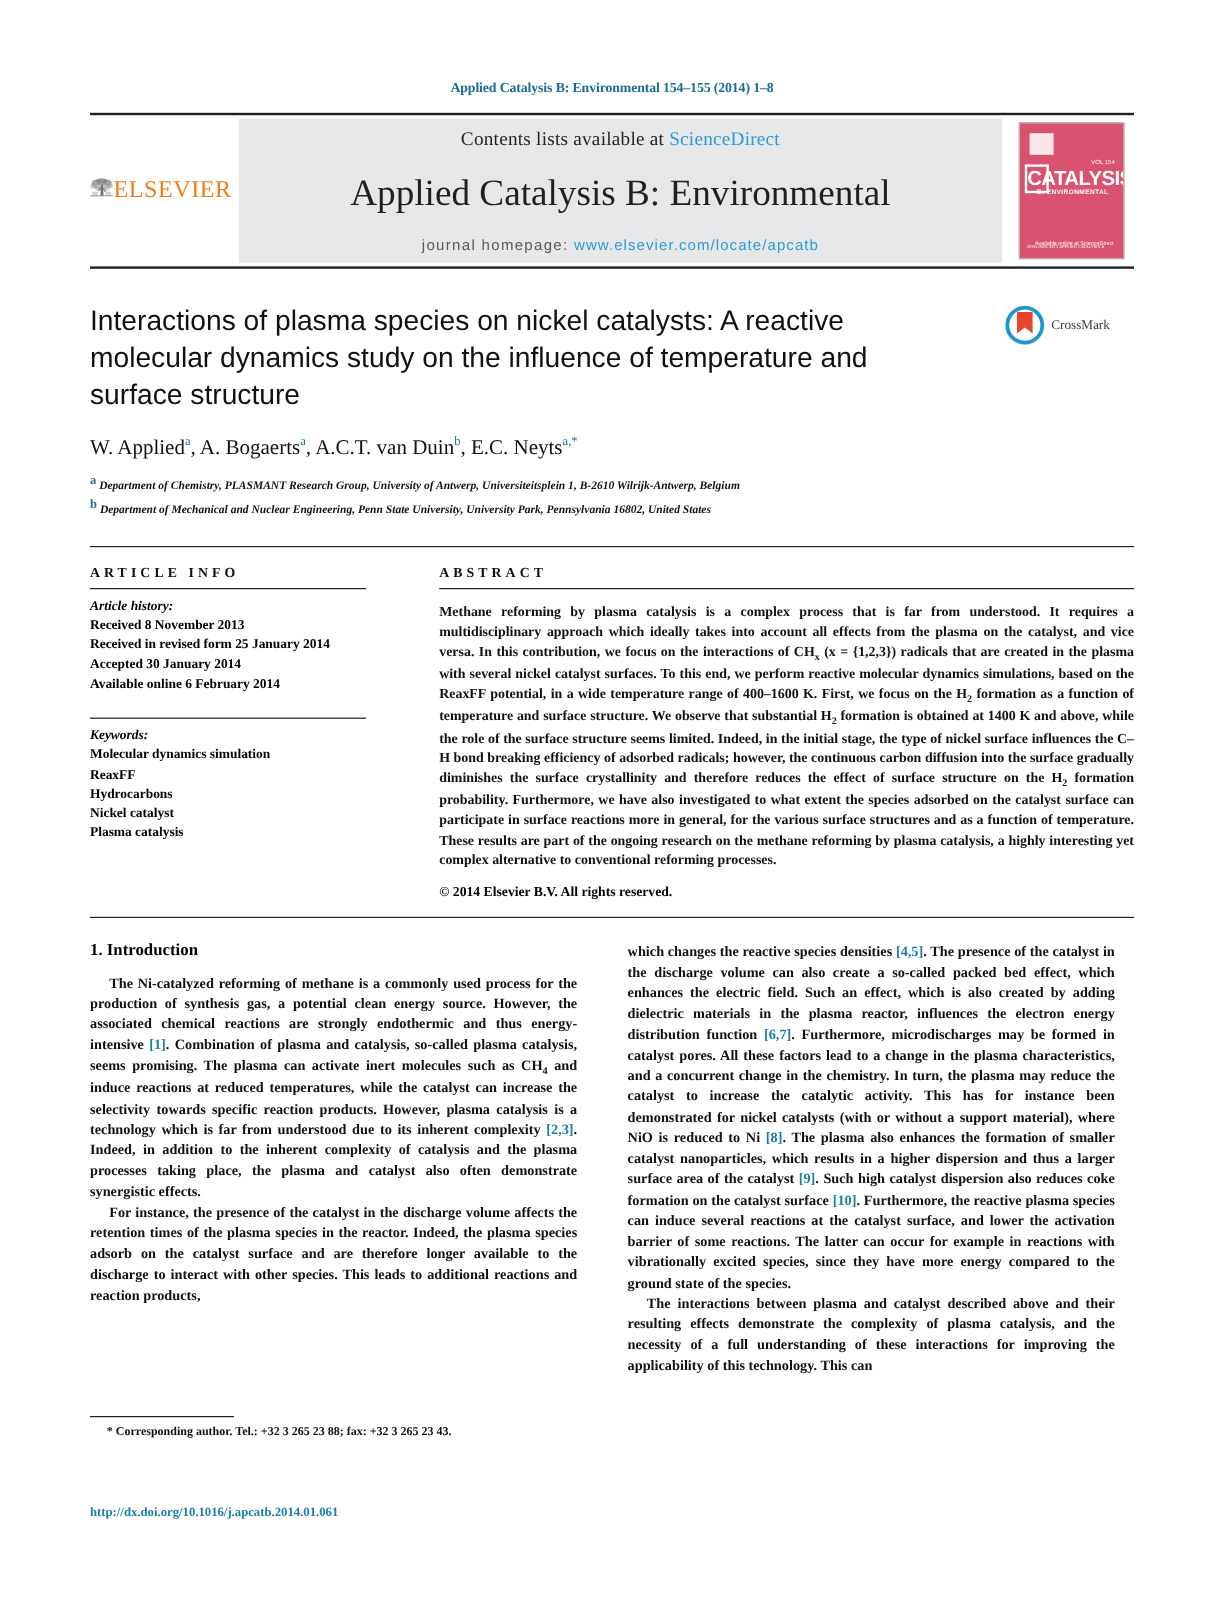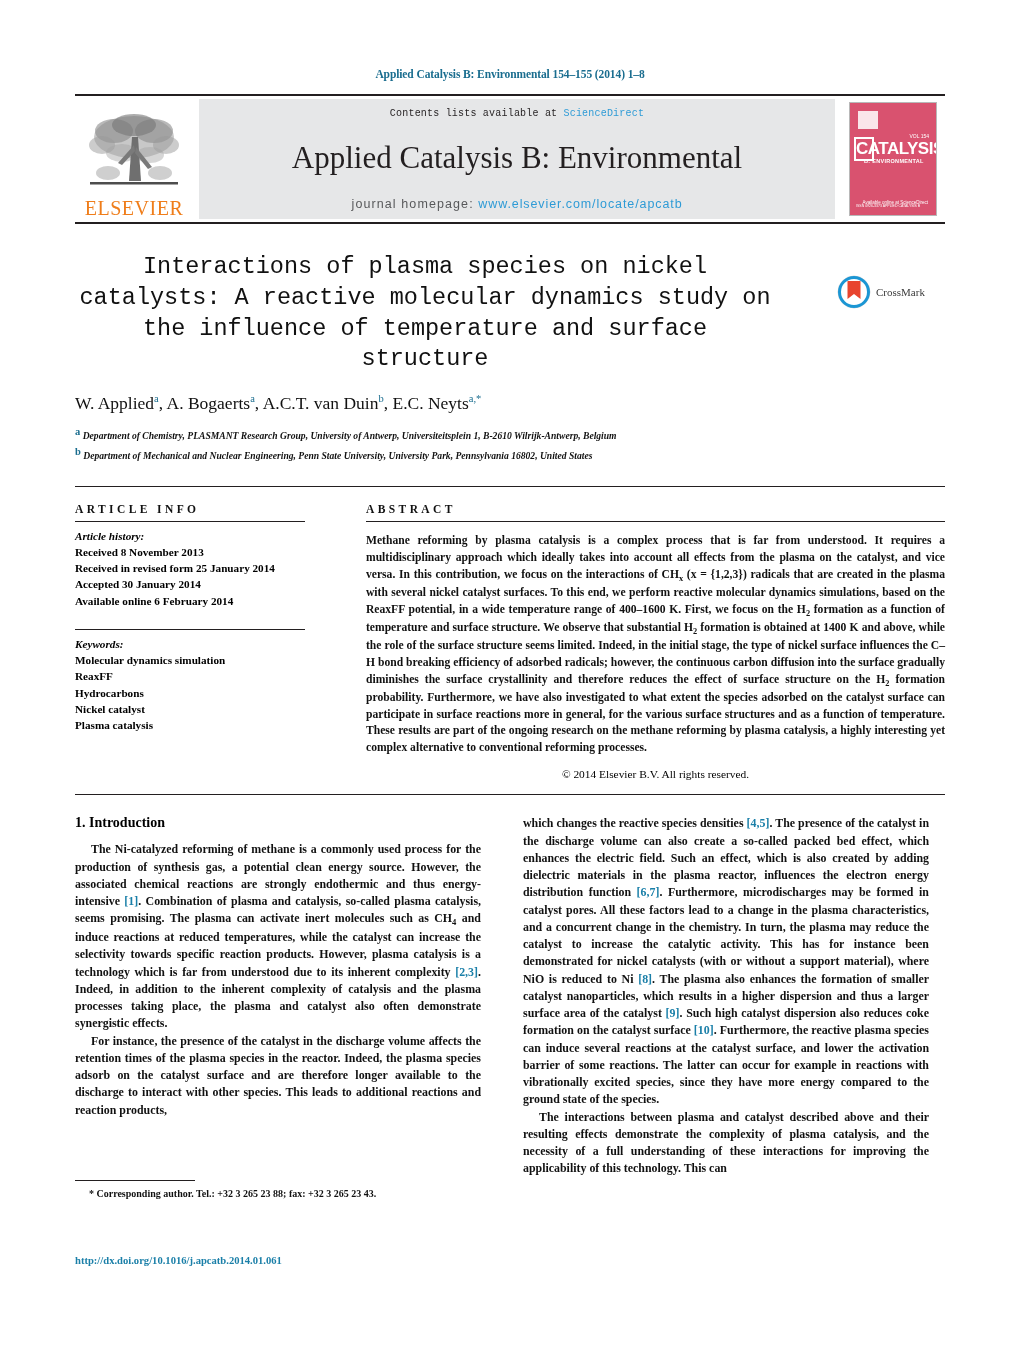--- a/index.html
+++ b/index.html
@@ -39,21 +39,21 @@
     border-bottom: 2.5px solid #231f20;
     height: 126px;
     display: flex;
     align-items: stretch;
     box-sizing: content-box;
   }
   .elsevier-logo {
     width: 118px;
     flex: 0 0 118px;
     display: flex;
-    flex-direction: column;
+    flex-direction: row;
     align-items: center;
     justify-content: flex-end;
     padding-bottom: 4px;
     box-sizing: border-box;
   }
   .tree-svg { display:block; }
   .elsevier-word {
     font-family: "Liberation Serif", serif;
     font-size: 20px;
     color: #ef7d1a;
@@ -66,22 +66,22 @@
     background: #e6e7e8;
     margin: 3px 6px 3px 6px;
     display: flex;
     flex-direction: column;
     justify-content: space-between;
     align-items: center;
     padding: 9px 0 8px 0;
     box-sizing: border-box;
   }
   .contents-line {
-    font-family: Liberation Mono, monospace;
-    font-size: 10px;
+    font-family: Liberation Serif, serif;
+    font-size: 16px;
     color: #231f20;
     letter-spacing: 0.2px;
   }
   .sd-link { color: #2e9bd6; }
   .journal-title {
     font-family: "Liberation Serif", serif;
     font-size: 31px;
     color: #231f20;
     letter-spacing: 0px;
     line-height: 1.1;
@@ -152,40 +152,39 @@
   }
 
   
   .title-block {
     margin: 28px 75px 0 75px;
     position: relative;
   }
   .crossmark {
     position: absolute;
     right: 0px;
-    top: 23px;
+    top: 2px;
     width: 108px;
     display: flex;
     align-items: center;
     gap: 5px;
   }
   .crossmark-text {
     font-family: "Liberation Serif", serif;
     font-size: 11px;
     color: #3b3b3b;
   }
   .article-title {
-    font-family: Liberation Mono, monospace;
+    font-family: Liberation Sans, sans-serif;
     font-size: 23.5px;
     line-height: 1.31;
     color: #111111;
     width: 700px;
     font-weight: normal;
     margin: 0;
-    text-align: center;
   }
   .authors {
     font-family: "Liberation Serif", serif;
     font-size: 17.5px;
     margin-top: 18px;
     color: #111111;
   }
   .authors sup, .aff sup { color: #1a6d8f; font-size: 10.5px; }
   .authors .star { color: #1a6d8f; }
   .affiliations {
@@ -236,23 +235,23 @@
   .kw-rule { border-top: 1.6px solid #231f20; width:230px; margin-bottom: 6px; }
 
   .abstract-body {
     font-size: 11.6px;
     font-weight: bold;
     line-height: 1.44;
     text-align: justify;
     color: #111111;
   }
   .copyright {
-    text-align: center;
+    text-align: left;
     font-size: 11.4px;
-    font-weight: normal;
+    font-weight: bold;
     margin-top: 4px;
   }
   .abs-bottom-rule {
     border-top: 1.2px solid #231f20;
     margin: 14px 75px 0 75px;
   }
 
   
   .body-cols {
     margin: 20px 75px 0 75px;

